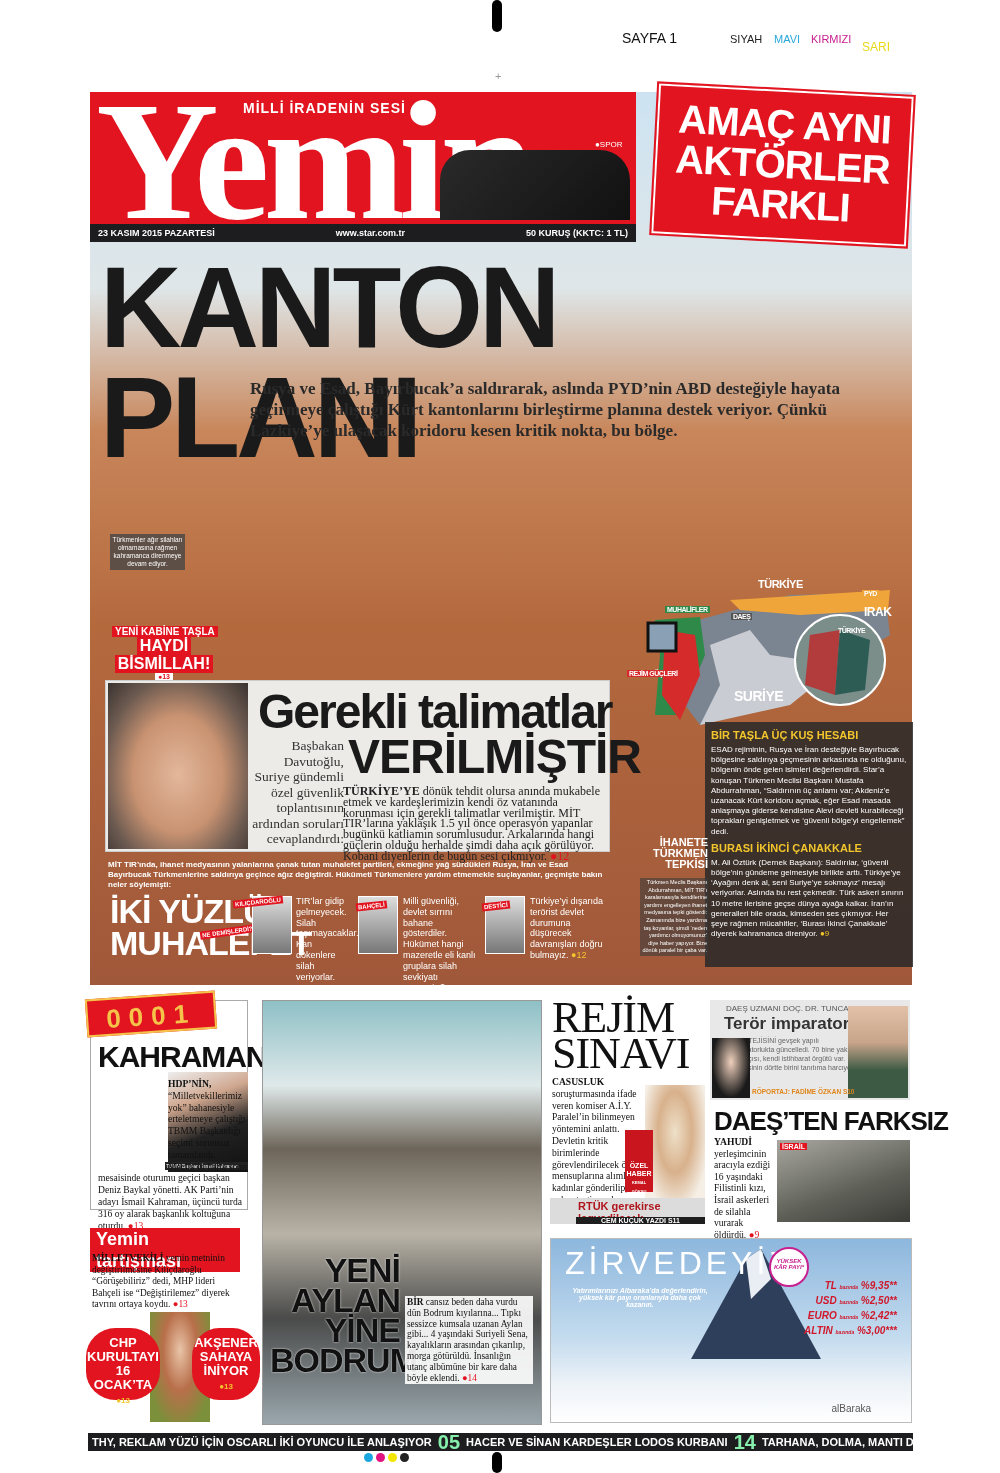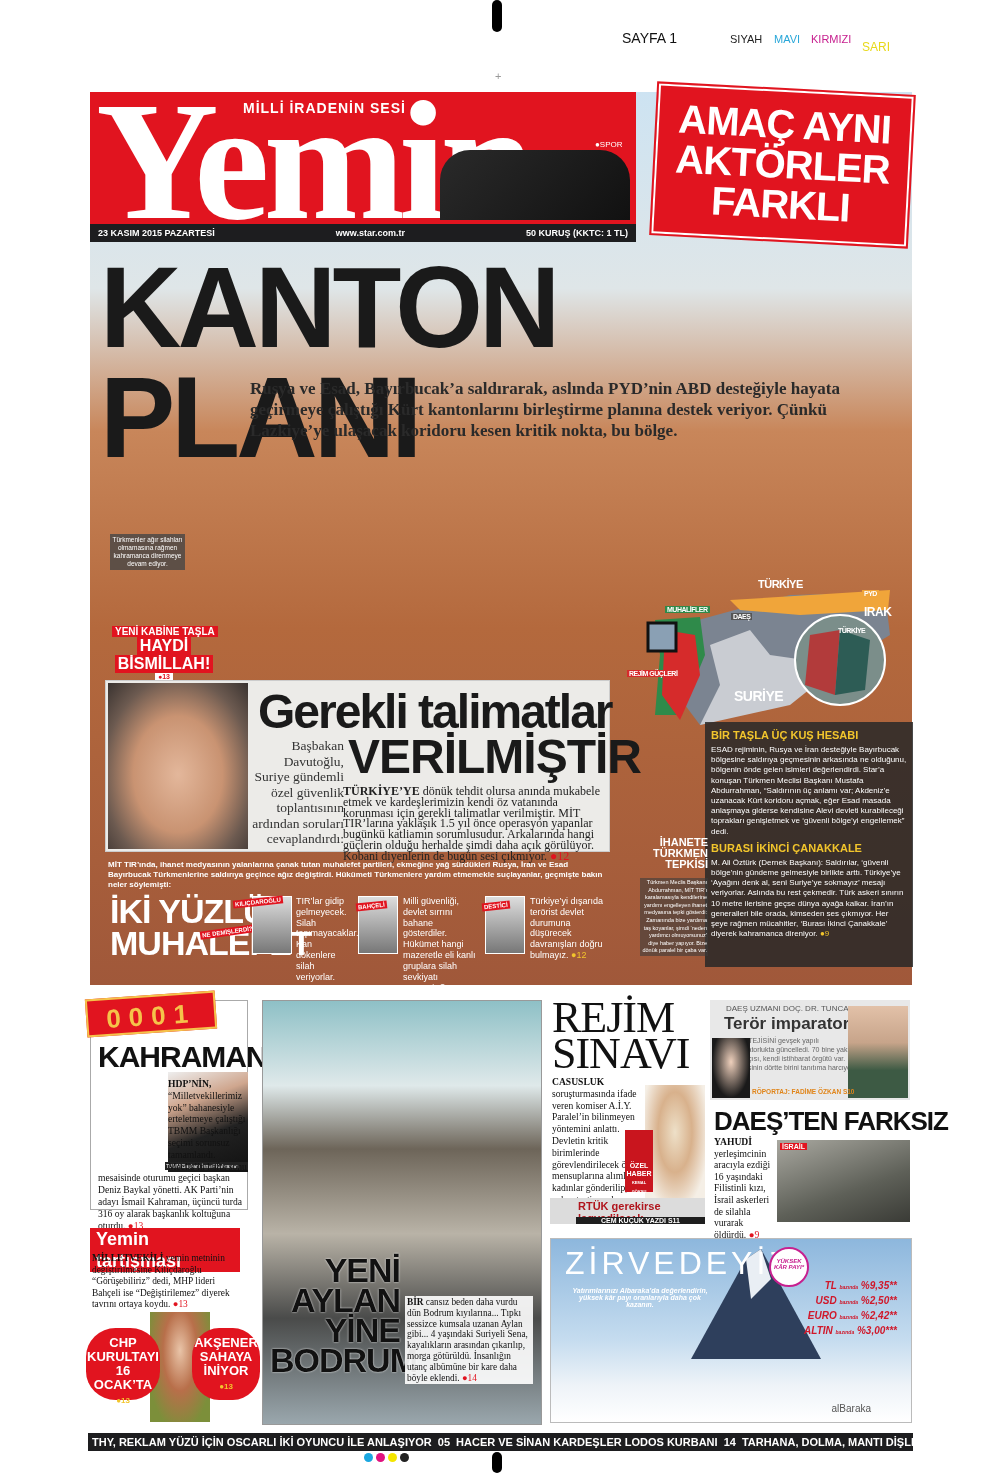--- a/index.html
+++ b/index.html
@@ -64,21 +64,21 @@
 .alufte-photo{position:absolute;left:645px;top:1085px;width:60px;height:118px;background:radial-gradient(ellipse at 50% 40%,#eee0c8 0%,#d8b18c 40%,#f5efe6 80%)}
 .ozel{position:absolute;left:625px;top:1130px;width:28px;height:62px;background:#c9151e;color:#fff;font-size:7px;font-weight:bold;text-align:center;padding-top:32px;line-height:8px}
 .rtuk{position:absolute;left:550px;top:1198px;width:155px;height:26px;background:#dcdcdc;font-weight:bold;font-size:11px;color:#b0151d;padding:2px 0 0 28px}
 .rtuk .cem{position:absolute;left:26px;bottom:0;width:129px;background:#1e1e1e;color:#fff;font-size:7px;text-align:center}
 .teror{position:absolute;left:710px;top:1000px;width:200px;height:100px;background:#e8e8e8}
 .daes{position:absolute;left:714px;top:1106px;font-size:26px;font-weight:bold;letter-spacing:-1px}
 .daes-body{position:absolute;left:714px;top:1136px;width:60px;font-family:"Liberation Serif",serif;font-size:9.6px;line-height:11.6px}
 .israil-photo{position:absolute;left:777px;top:1140px;width:133px;height:82px;background:linear-gradient(160deg,#a9a8a0,#5e6058 60%,#3a3b36)}
 .ad{position:absolute;left:550px;top:1238px;width:362px;height:185px;background:linear-gradient(180deg,#8db7dd 0%,#c5dcef 55%,#eef3f8 80%,#fff 100%);border:1px solid #bbb}
 .ticker{position:absolute;left:88px;top:1433px;width:825px;height:18px;background:#1d1d1f;color:#fff;font-weight:bold;font-size:11px;display:flex;align-items:center;white-space:nowrap;padding-left:4px;gap:6px}
-.ticker .num{color:#ffffff;font-size:11px}
+.ticker .num{color:#86efac;font-size:20px}
 </style>
 </head>
 <body>
 
 <div class="regmark" style="left:492px;top:0;width:10px;height:32px"></div>
 <div class="regmark" style="left:492px;top:1452px;width:10px;height:21px"></div>
 <div class="abs" style="left:495px;top:70px;font-size:11px;color:#999">+</div>
 
 <div class="topmeta" style="left:622px;font-size:14px">SAYFA 1</div>
 <div class="topmeta" style="left:730px;top:33px;font-size:11px;color:#222">SIYAH</div>

